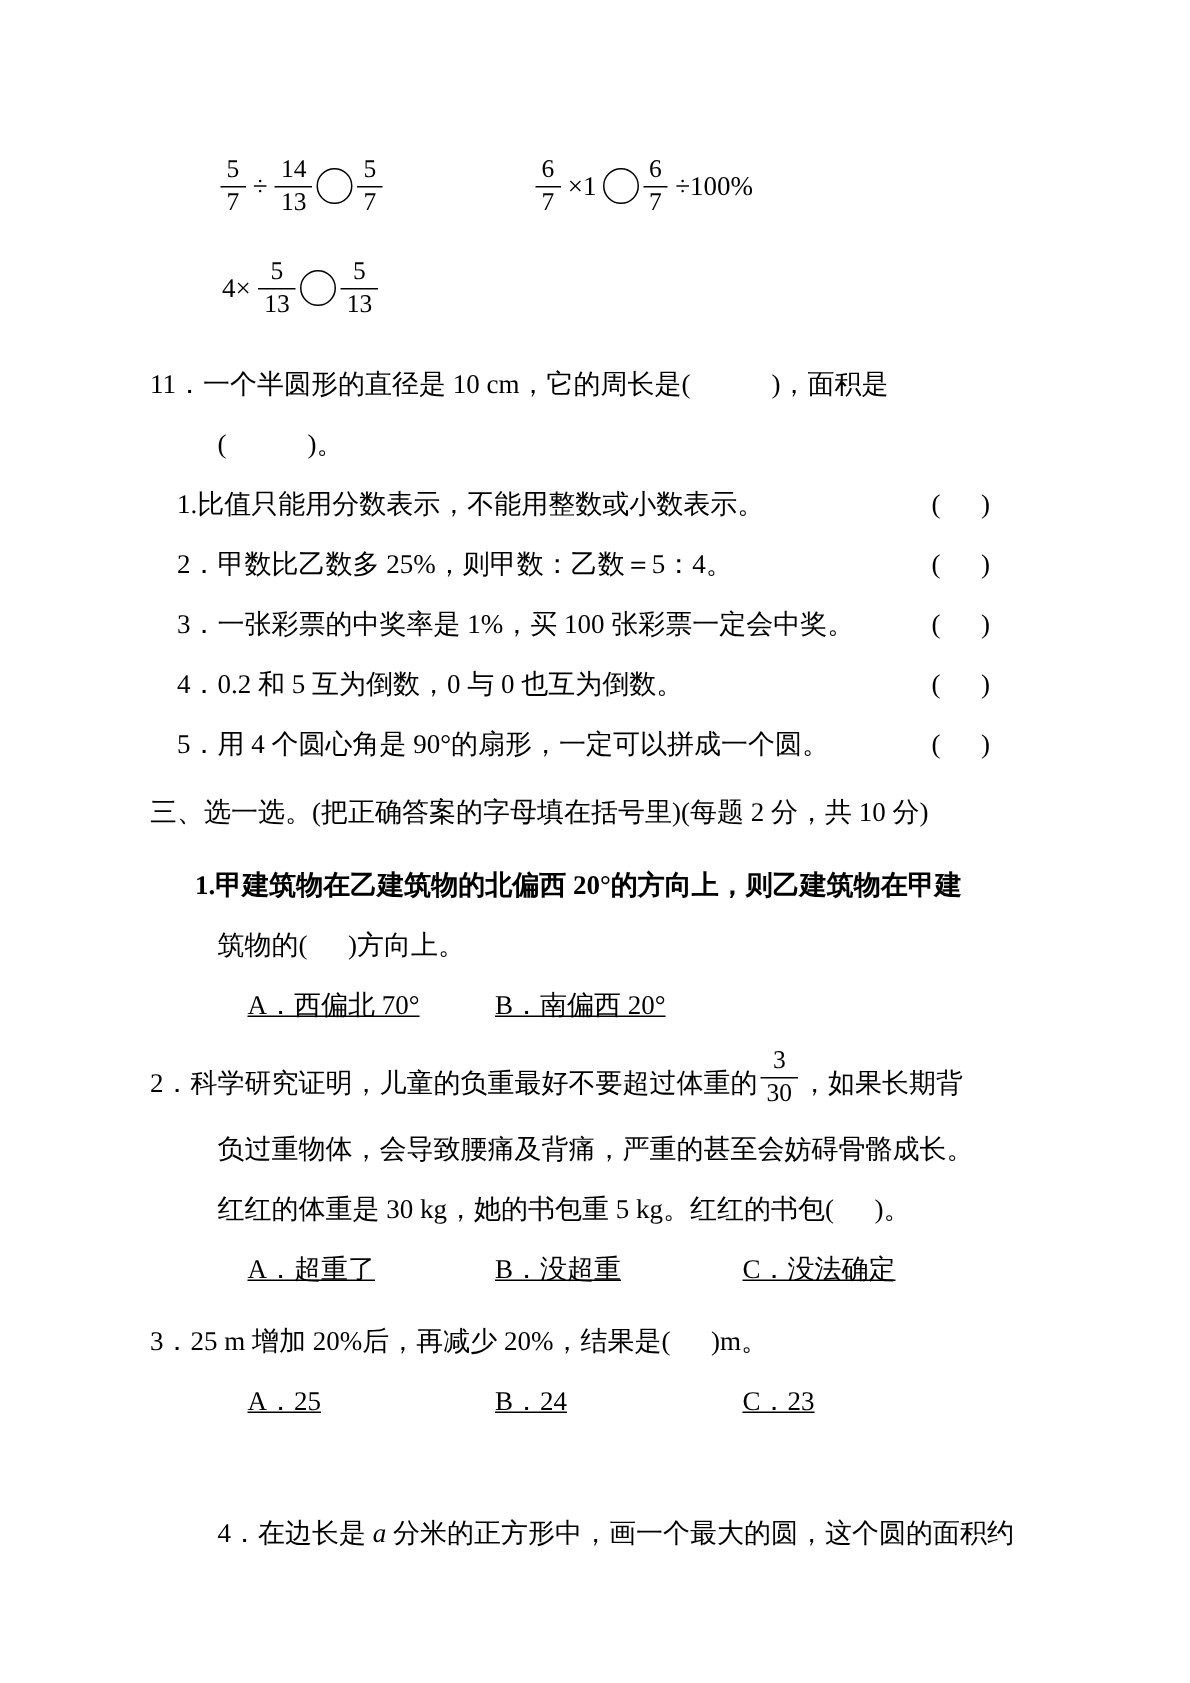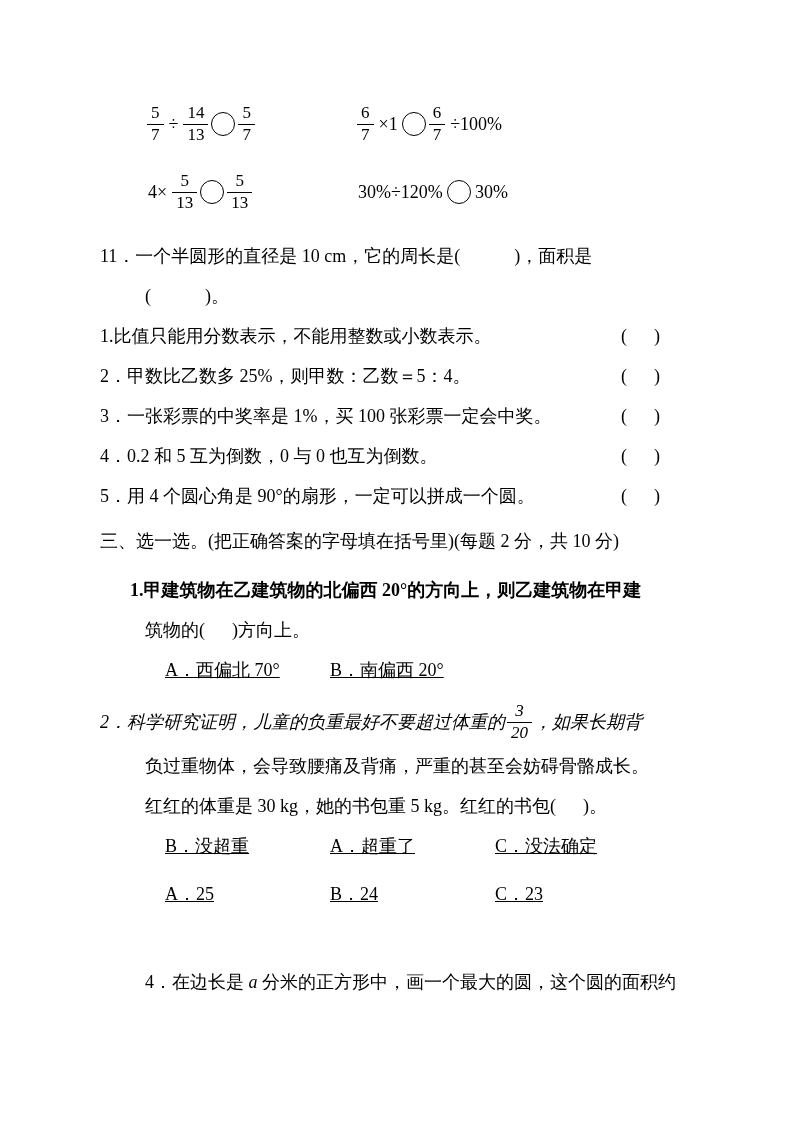--- a/index.html
+++ b/index.html
@@ -27,30 +27,30 @@
   }
   .frac .num { display: block; padding: 0 4px 1px; }
   .frac .den { display: block; border-top: 1.5px solid #000; padding: 1px 4px 0; }
   .circle {
     display: inline-block; width: 22px; height: 22px;
     border: 1.5px solid #000; border-radius: 50%;
     margin: 0 1px; flex: 0 0 auto;
   }
 
   
-  .tf-row { display: flex; justify-content: space-between; line-height: 40px; }
+  .tf-row { display: flex; justify-content: space-between; line-height: 40px; margin-left: 18px; }
   .tf-row .tf-text { white-space: pre; }
   .tf-row .bracket { white-space: pre; }
 
   
   .options { display: flex; padding-left: 65px; line-height: 40px; text-decoration: underline; }
   .options .opt { width: 165px; white-space: pre; }
   .options .opt:last-child { width: auto; }
   .choice-q { margin-top: 8px; }
-  .inline-frac-line { line-height: 48px; display: flex; align-items: center; white-space: pre; font-style: italic; }
+  .inline-frac-line { line-height: 48px; display: flex; white-space: pre; }
   .var { font-style: italic; }
 
   .sec-header { line-height: 42px; white-space: pre; margin-top: 4px; }
 </style>
 </head>
 <body>
 
 <div class="page">
   <div class="content">
 
@@ -93,25 +93,20 @@
           <span class="num">5</span>
           <span class="den">13</span>
         </span>
         <span class="circle"></span>
         <span class="frac">
           <span class="num">5</span>
           <span class="den">13</span>
         </span>
       </div>
 
-      <div class="expr">
-        <span class="op">30%÷120%</span>
-        <span class="circle"></span>
-        <span class="op">30%</span>
-      </div>
 
     </div>
 
     <div>
       <div class="line">11．一个半圆形的直径是 10 cm，它的周长是(            )，面积是</div>
       <div class="line indent45">(            )。</div>
     </div>
 
     <div>
 
@@ -147,34 +142,35 @@
           <span class="opt">A．西偏北 70°</span>
           <span class="opt">B．南偏西 20°</span>
         </div>
       </div>
 
       <div class="choice-q">
         <div class="inline-frac-line">
           <span>2．科学研究证明，儿童的负重最好不要超过体重的</span>
           <span class="frac">
             <span class="num">3</span>
-            <span class="den">20</span>
+            <span class="den">30</span>
           </span>
           <span>，如果长期背</span>
         </div>
         <div class="line indent45">负过重物体，会导致腰痛及背痛，严重的甚至会妨碍骨骼成长。</div>
         <div class="line indent45">红红的体重是 30 kg，她的书包重 5 kg。红红的书包(      )。</div>
         <div class="options">
+          <span class="opt">A．超重了</span>
           <span class="opt">B．没超重</span>
-          <span class="opt">A．超重了</span>
           <span class="opt">C．没法确定</span>
         </div>
       </div>
 
       <div class="choice-q">
+        <div class="line">3．25 m 增加 20%后，再减少 20%，结果是(      )m。</div>
         <div class="options">
           <span class="opt">A．25</span>
           <span class="opt">B．24</span>
           <span class="opt">C．23</span>
         </div>
       </div>
 
       <div class="choice-q">
         <div class="line">
           <span>4．在边长是 </span><span class="var">a</span><span> 分米的正方形中，画一个最大的圆，这个圆的面积约</span>

